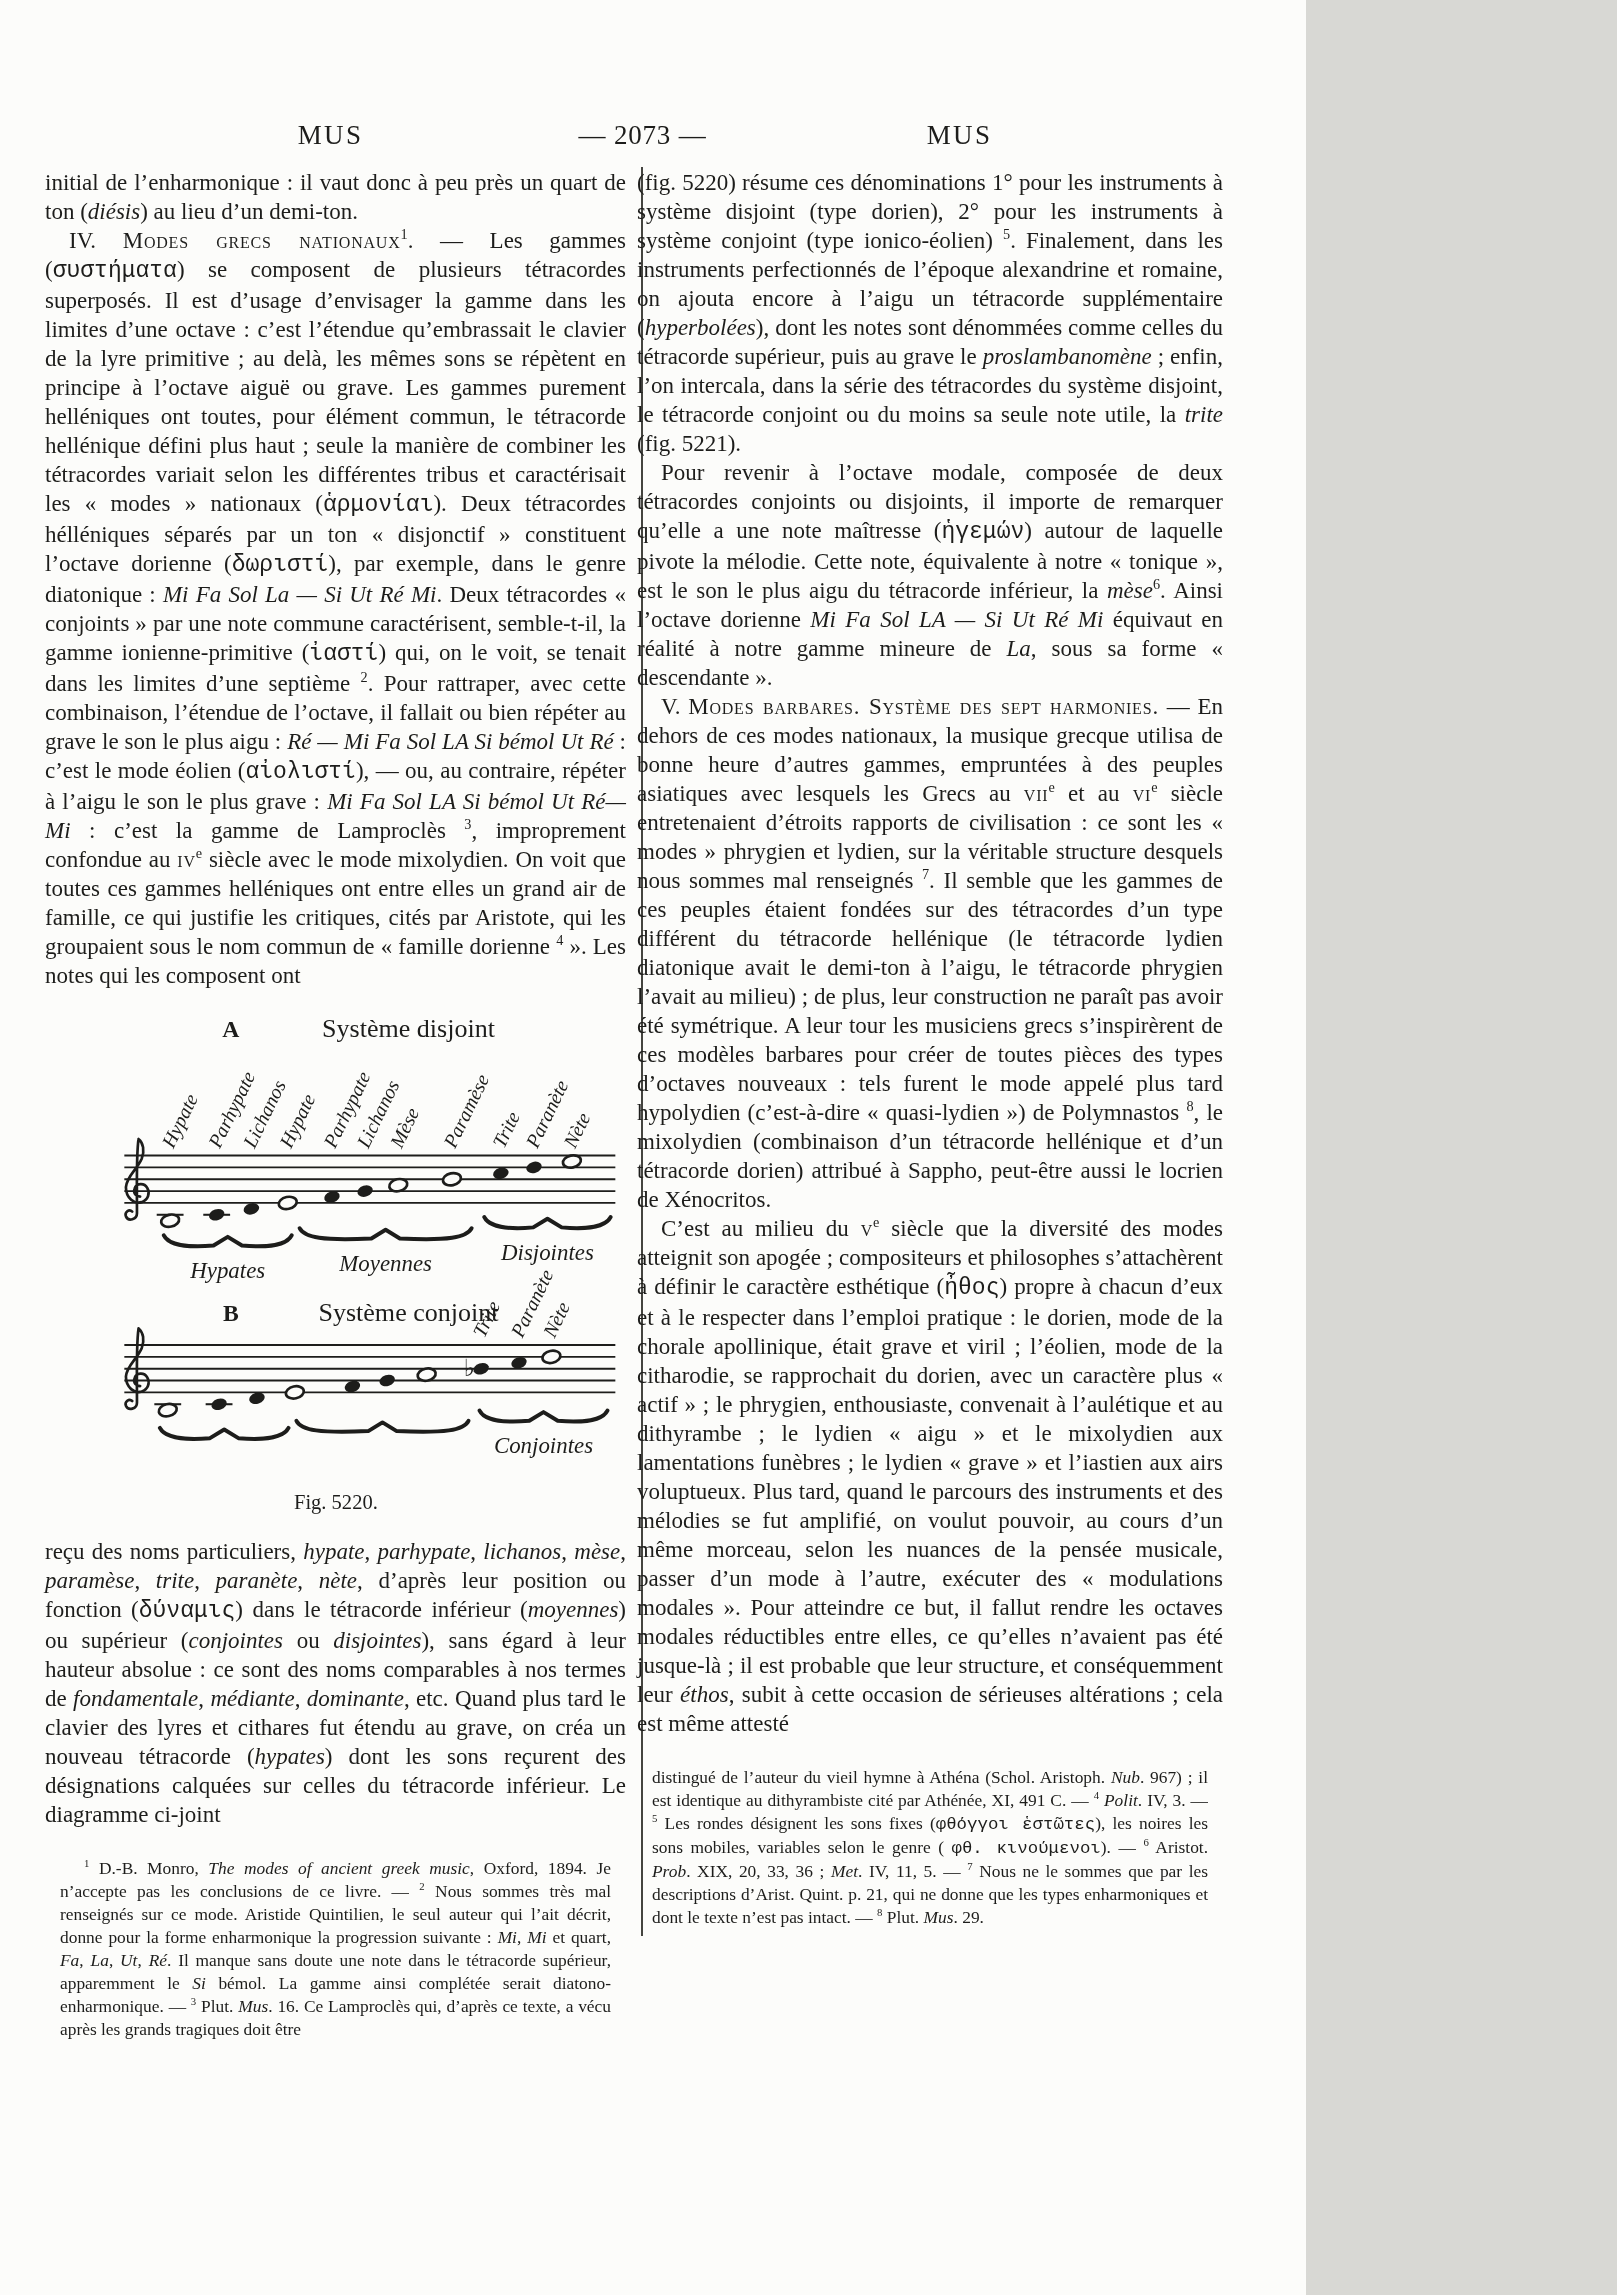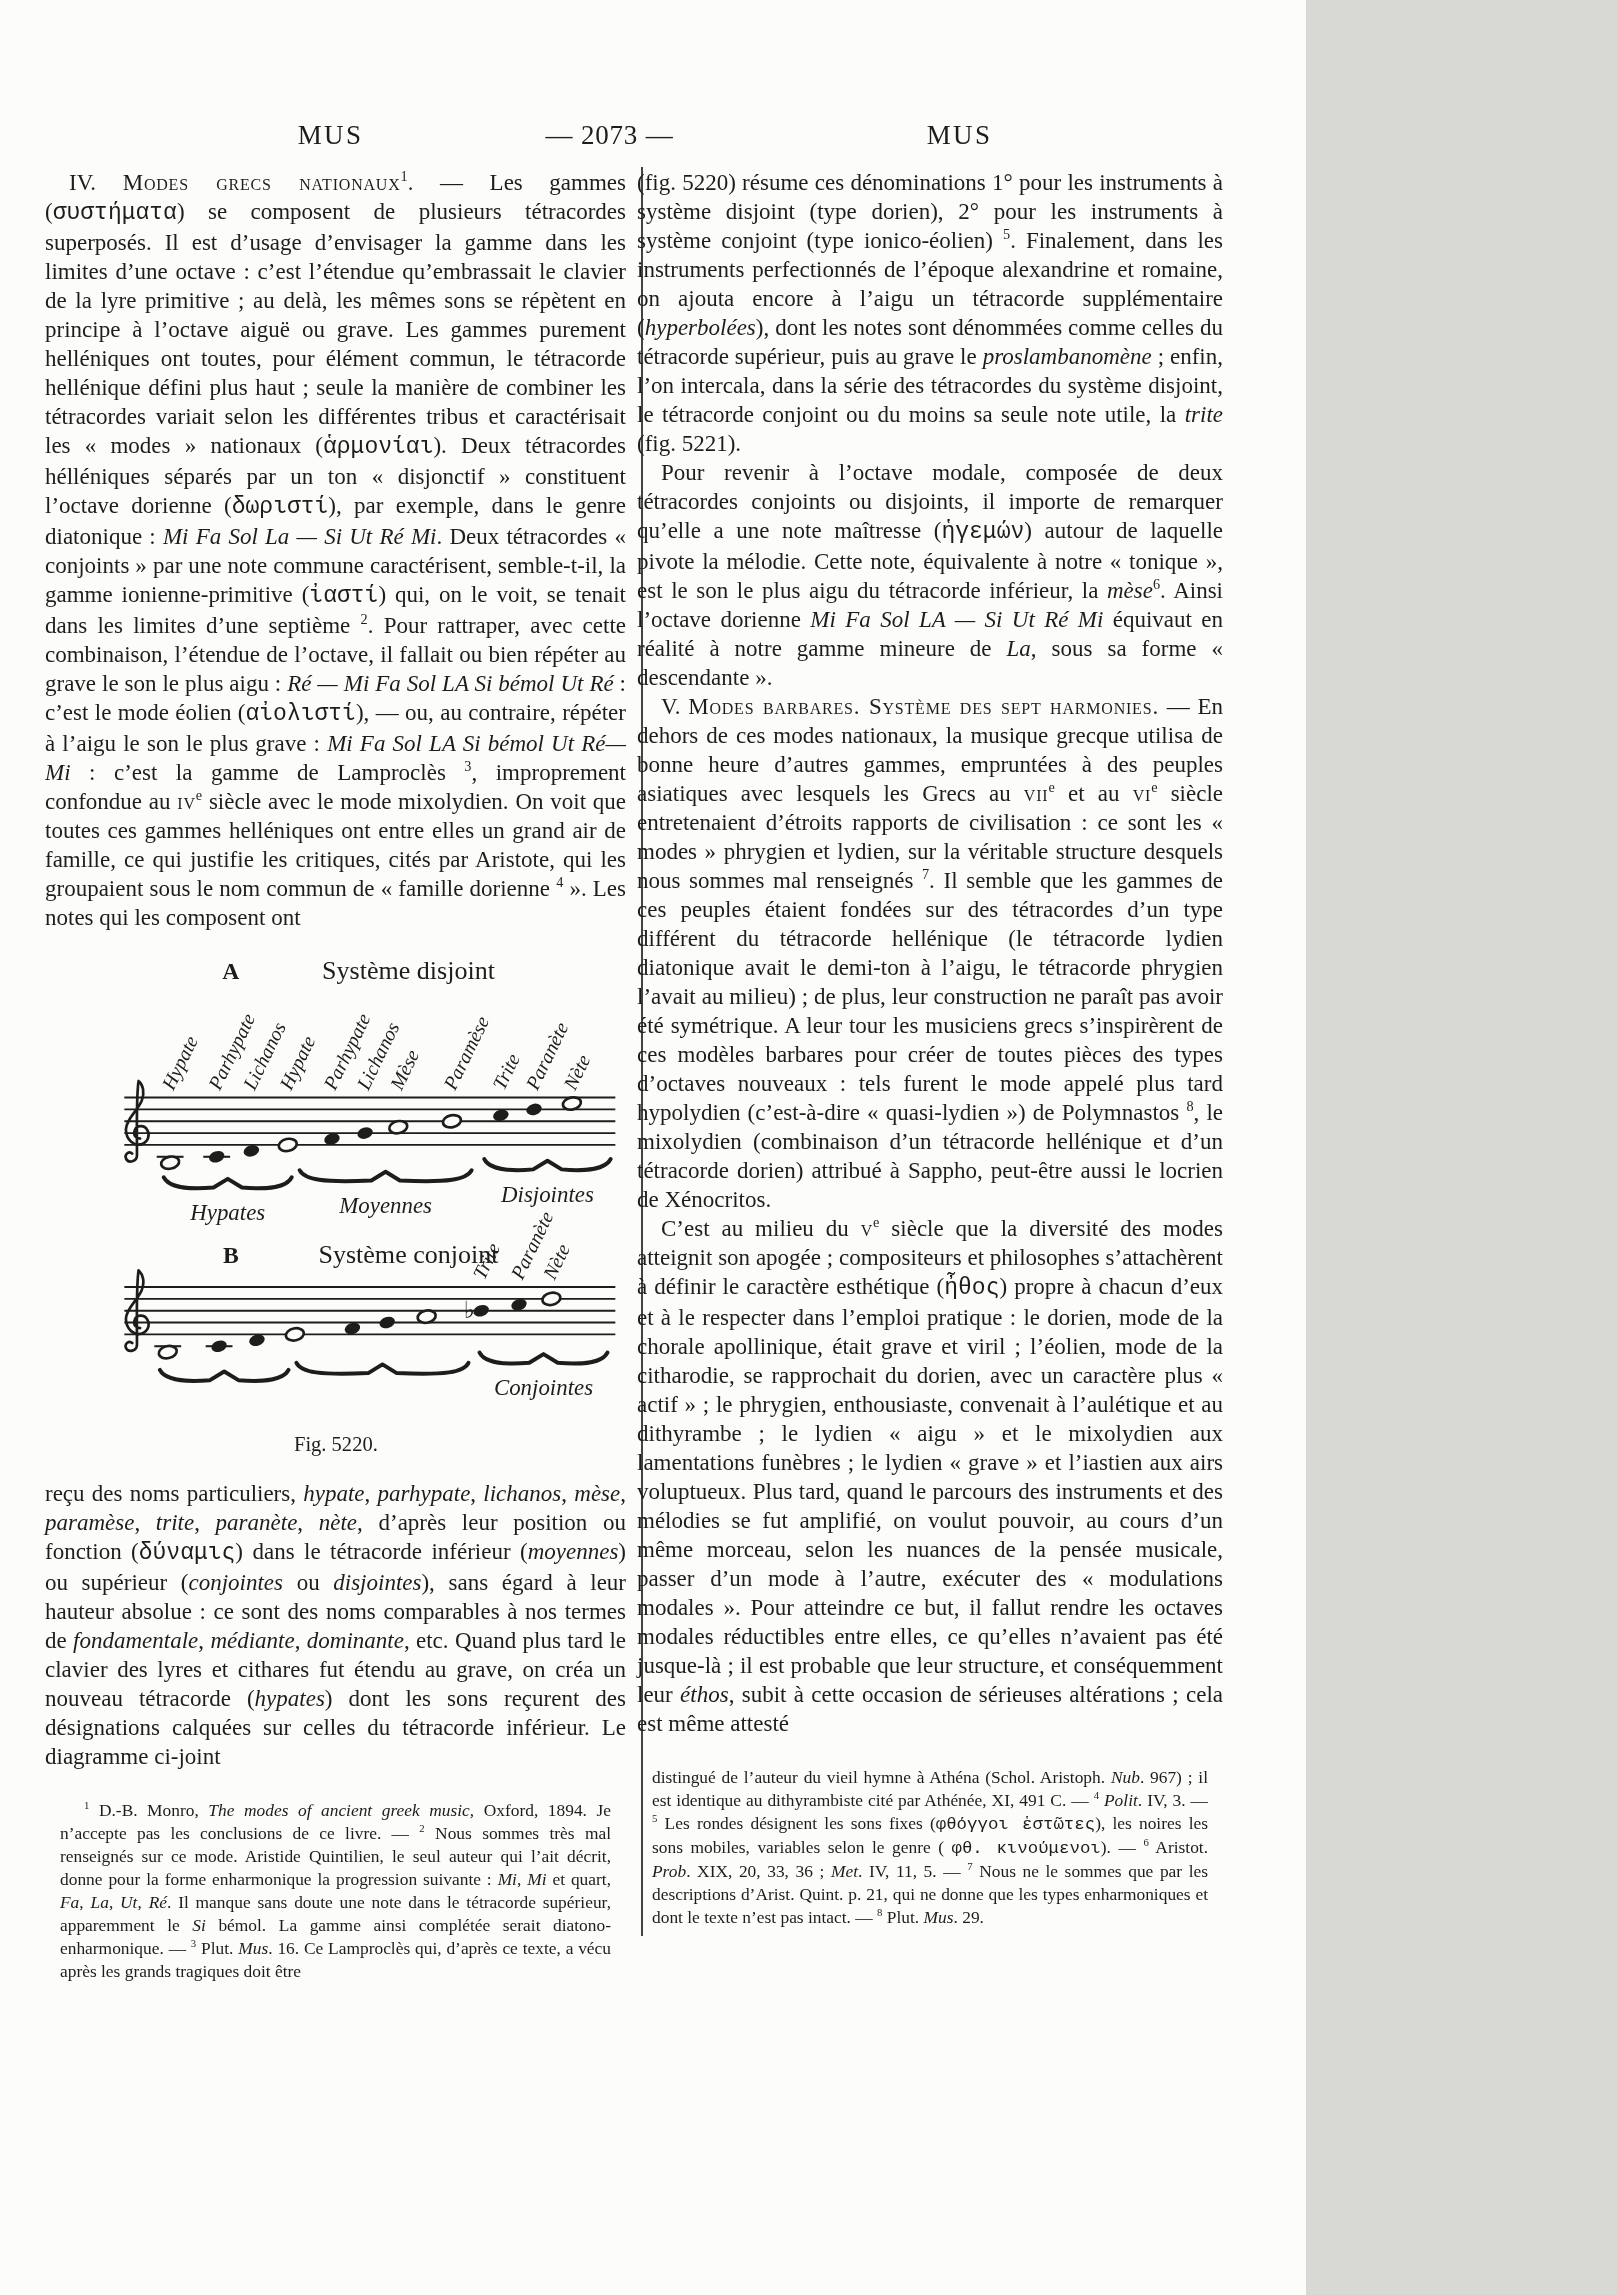--- a/index.html
+++ b/index.html
@@ -7,21 +7,21 @@
     position:relative;
     width:1306px;height:2295px;
     background:#fcfcfa;
     font-family:"Liberation Serif","DejaVu Serif",serif;
     color:#1d1d1b;
     overflow:hidden;
   }
   
   .runhead{position:absolute;top:120px;height:38px;font-size:27px;letter-spacing:2.4px;text-align:center;}
   .rh-left{left:275px;width:111px;}
-  .rh-center{left:507px;width:205px;letter-spacing:0.8px;}
+  .rh-center{left:540px;width:205px;letter-spacing:0.8px;}
   .rh-right{left:904px;width:111px;}
   
   .divider{position:absolute;left:641px;top:167px;width:1.6px;height:1769px;background:#44443f;}
   .scan-edge{position:absolute;left:1400px;top:71px;height:1919px;width:0;border-left:1.6px dotted #cfcfc8;}
   
   .col{position:absolute;top:168px;font-size:23px;line-height:29px;text-align:justify;}
   .col-left{left:45px;width:581px;}
   .col-right{left:637px;width:586px;}
   .col p{margin:0;padding:0;}
   p.indent{text-indent:24px;}
@@ -42,20 +42,21 @@
 <div class="page">
 
   <span class="runhead rh-left">MUS</span>
   <span class="runhead rh-center">— 2073 —</span>
   <span class="runhead rh-right">MUS</span>
 
   <div class="divider"></div>
   <div class="scan-edge"></div>
 
   <section class="col col-left">
+    <p><span>initial de l’enharmonique : il vaut donc à peu près un quart de ton (</span><span class="it">diésis</span><span>) au lieu d’un demi-ton.</span></p>
     <p class="indent"><span>IV. </span><span class="sc">Modes grecs nationaux</span><sup>1</sup><span>. — Les gammes (</span><span class="gr">συστήματα</span><span>) se composent de plusieurs tétracordes superposés. Il est d’usage d’envisager la gamme dans les limites d’une octave : c’est l’étendue qu’embrassait le clavier de la lyre primitive ; au delà, les mêmes sons se répètent en principe à l’octave aiguë ou grave. Les gammes purement helléniques ont toutes, pour élément commun, le tétracorde hellénique défini plus haut ; seule la manière de combiner les tétracordes variait selon les différentes tribus et caractérisait les « modes » nationaux (</span><span class="gr">ἁρμονίαι</span><span>). Deux tétracordes hélléniques séparés par un ton « disjonctif » constituent l’octave dorienne (</span><span class="gr">δωριστί</span><span>), par exemple, dans le genre diatonique : </span><span class="it">Mi Fa Sol La — Si Ut Ré Mi</span><span>. Deux tétracordes « conjoints » par une note commune caractérisent, semble-t-il, la gamme ionienne-primitive (</span><span class="gr">ἰαστί</span><span>) qui, on le voit, se tenait dans les limites d’une septième </span><sup>2</sup><span>. Pour rattraper, avec cette combinaison, l’étendue de l’octave, il fallait ou bien répéter au grave le son le plus aigu : </span><span class="it">Ré — Mi Fa Sol LA Si bémol Ut Ré</span><span> : c’est le mode éolien (</span><span class="gr">αἰολιστί</span><span>), — ou, au contraire, répéter à l’aigu le son le plus grave : </span><span class="it">Mi Fa Sol LA Si bémol Ut Ré—Mi</span><span> : c’est la gamme de Lamproclès </span><sup>3</sup><span>, improprement confondue au </span><span class="sc">iv</span><sup>e</sup><span> siècle avec le mode mixolydien. On voit que toutes ces gammes helléniques ont entre elles un grand air de famille, ce qui justifie les critiques, cités par Aristote, qui les groupaient sous le nom commun de « famille dorienne </span><sup>4</sup><span> ». Les notes qui les composent ont</span></p>
 
     <figure>
       <svg id="fig5220" width="581" height="521" viewBox="0 0 735 660" style="font-size:29px">
           <text x="235" y="42" font-size="30" font-weight="bold" text-anchor="middle">A</text>
           <text x="460" y="42" font-size="33" text-anchor="middle">Système disjoint</text>
           <line x1="100" y1="192" x2="722" y2="192" stroke="#1d1d1b" stroke-width="2.4"></line>
           <line x1="100" y1="207" x2="722" y2="207" stroke="#1d1d1b" stroke-width="2.4"></line>
           <line x1="100" y1="222" x2="722" y2="222" stroke="#1d1d1b" stroke-width="2.4"></line>
           <line x1="100" y1="237" x2="722" y2="237" stroke="#1d1d1b" stroke-width="2.4"></line>

